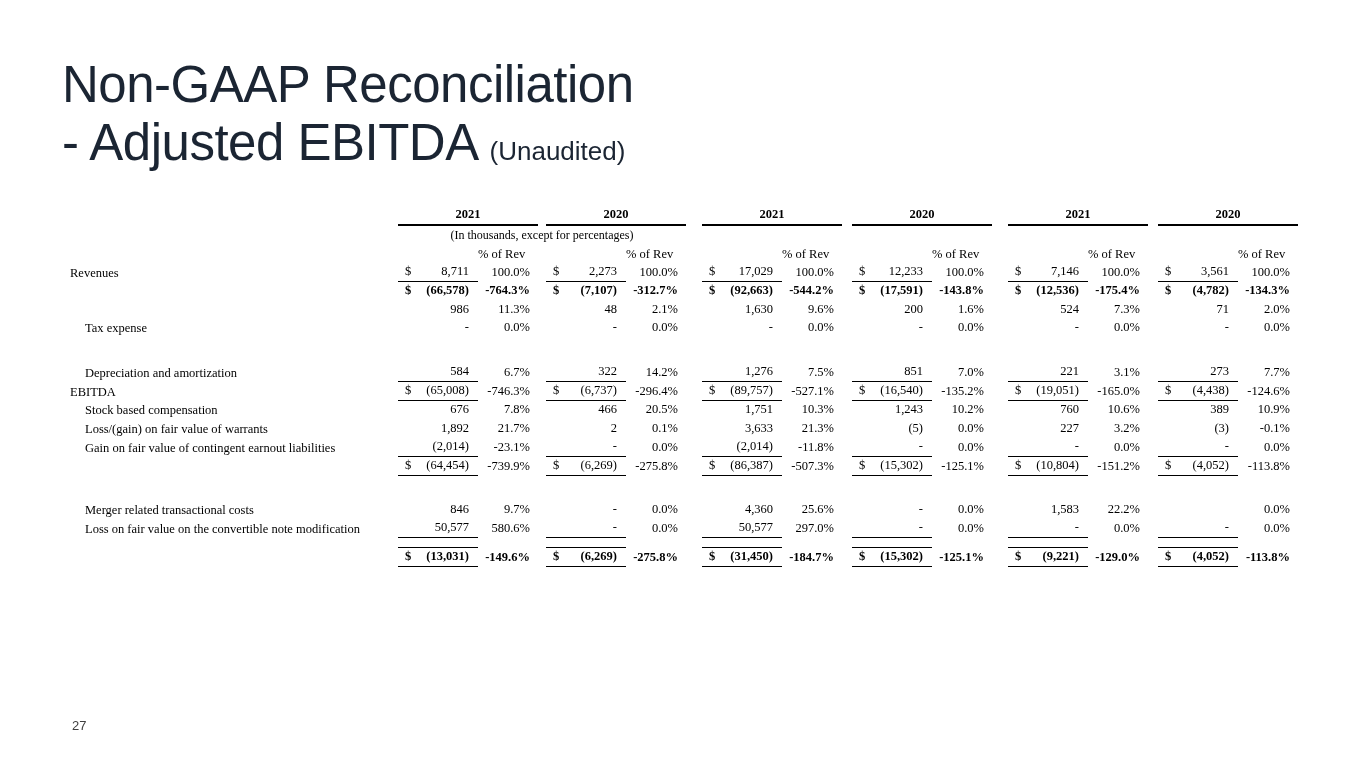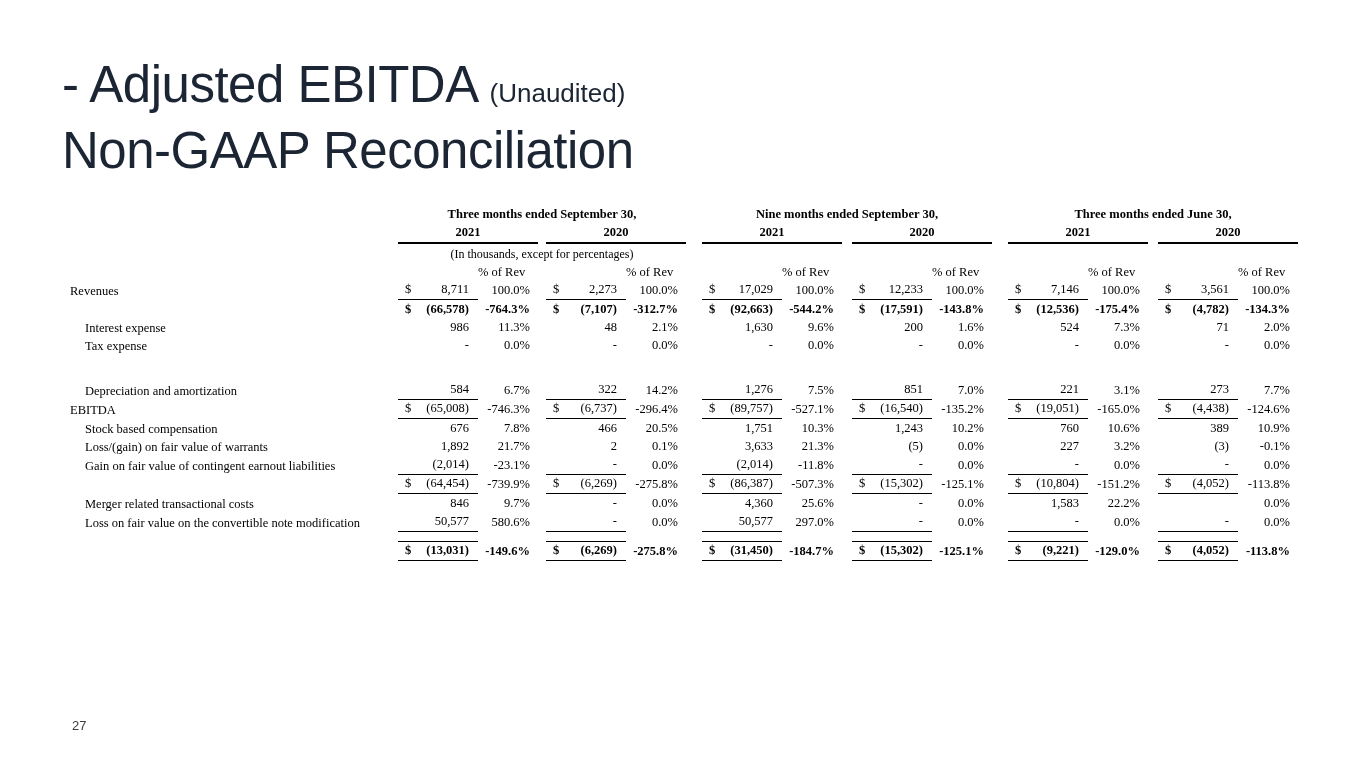--- a/index.html
+++ b/index.html
@@ -35,31 +35,26 @@
   
   .page-num { position:absolute; left:72px; top:718px; font-size:13px; color:#3f3f3f;
     font-family:"Liberation Sans", sans-serif; }
 </style>
 </head>
 <body>
 
 <div class="slide">
 
   <div class="title-block">
+    <div class="title-line">Non-GAAP Reconciliation</div>
     <div class="title-line"><span>- Adjusted EBITDA</span> <span class="title-suffix">(Unaudited)</span></div>
-    <div class="title-line">Non-GAAP Reconciliation</div>
   </div>
 
   <div class="fin-table">
 
-    <div class="tr thead-groups">
-      <div class="th group" style="grid-column:2/7">Three months ended September 30,</div>
-      <div class="th group" style="grid-column:8/13">Nine months ended September 30,</div>
-      <div class="th group" style="grid-column:14/19">Three months ended June 30,</div>
-    </div>
 
     <div class="tr thead-years">
       <div class="th year" style="grid-column:2/4">2021</div>
       <div class="th year" style="grid-column:5/7">2020</div>
       <div class="th year" style="grid-column:8/10">2021</div>
       <div class="th year" style="grid-column:11/13">2020</div>
       <div class="th year" style="grid-column:14/16">2021</div>
       <div class="th year" style="grid-column:17/19">2020</div>
     </div>
 
@@ -136,21 +131,20 @@
             <div class="num">(12,536)</div>
           </div>
           <div class="td pct" style="grid-column: 15;">-175.4%</div>
           <div class="td val" style="grid-column: 17;">
             <div class="dollar">$</div>
             <div class="num">(4,782)</div>
           </div>
           <div class="td pct" style="grid-column: 18;">-134.3%</div>
         </div>
         <div class="tr">
-          <div class="td label indent" style="grid-column: 1;">Interest expense</div>
           <div class="td val" style="grid-column: 2;">
             <div class="dollar"></div>
             <div class="num">986</div>
           </div>
           <div class="td pct" style="grid-column: 3;">11.3%</div>
           <div class="td val" style="grid-column: 5;">
             <div class="dollar"></div>
             <div class="num">48</div>
           </div>
           <div class="td pct" style="grid-column: 6;">2.1%</div>
@@ -424,21 +418,21 @@
           <div class="td pct" style="grid-column: 9;">25.6%</div>
           <div class="td val" style="grid-column: 11;">
             <div class="dollar"></div>
             <div class="num">-</div>
           </div>
           <div class="td pct" style="grid-column: 12;">0.0%</div>
           <div class="td val" style="grid-column: 14;">
             <div class="dollar"></div>
             <div class="num">1,583</div>
           </div>
-          <div class="td pct" style="grid-column: 15;">22.2%</div>
+          <div class="td pct" style="grid-column: 15; margin-top: 25px;">22.2%</div>
           <div class="td val" style="grid-column: 17;">
             <div class="dollar"></div>
             <div class="num"></div>
           </div>
           <div class="td pct" style="grid-column: 18;">0.0%</div>
         </div>
         <div class="tr">
           <div class="td label indent" style="grid-column: 1;">Loss on fair value on the convertible note modification</div>
           <div class="td val u" style="grid-column: 2;">
             <div class="dollar"></div>

